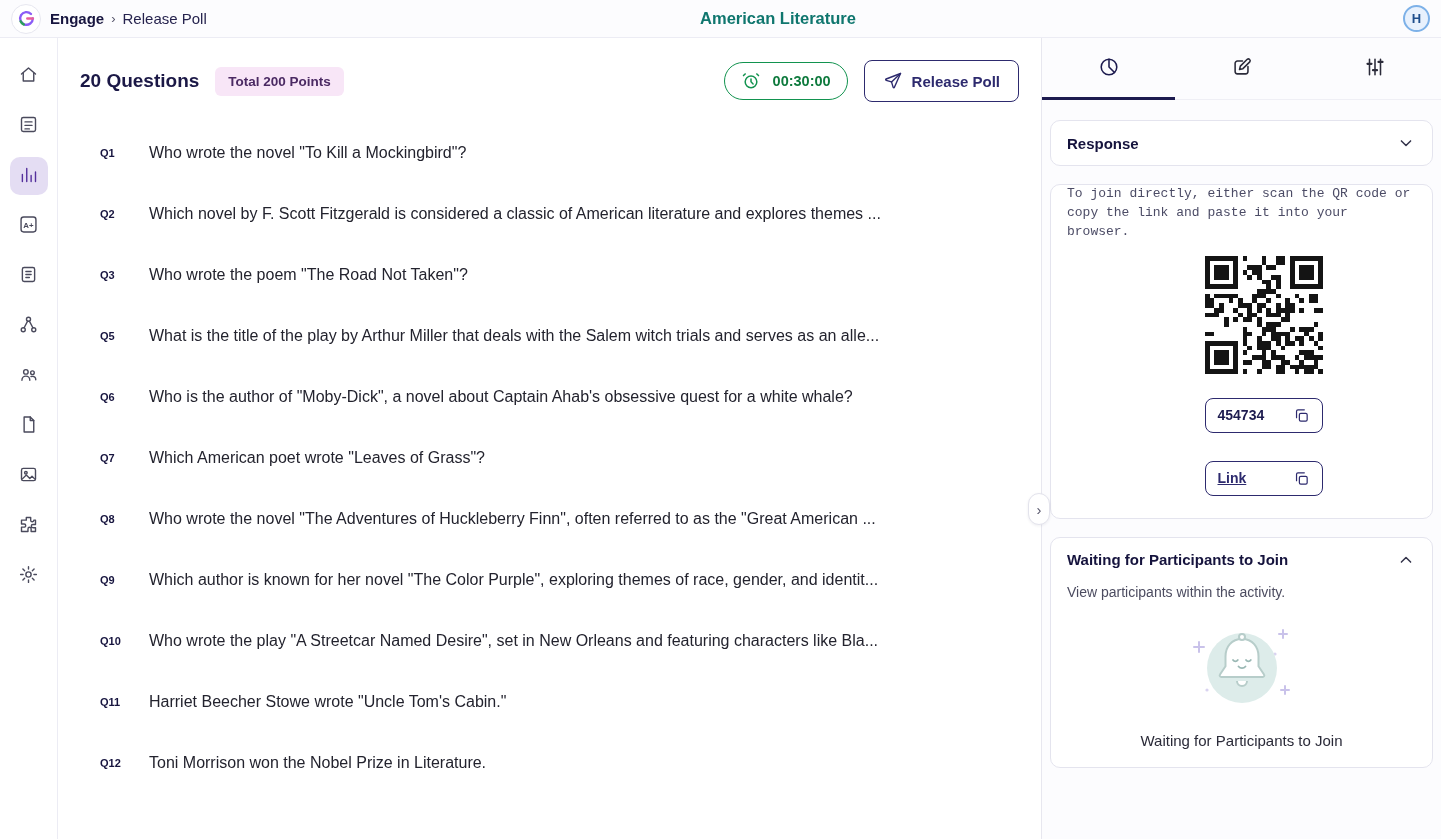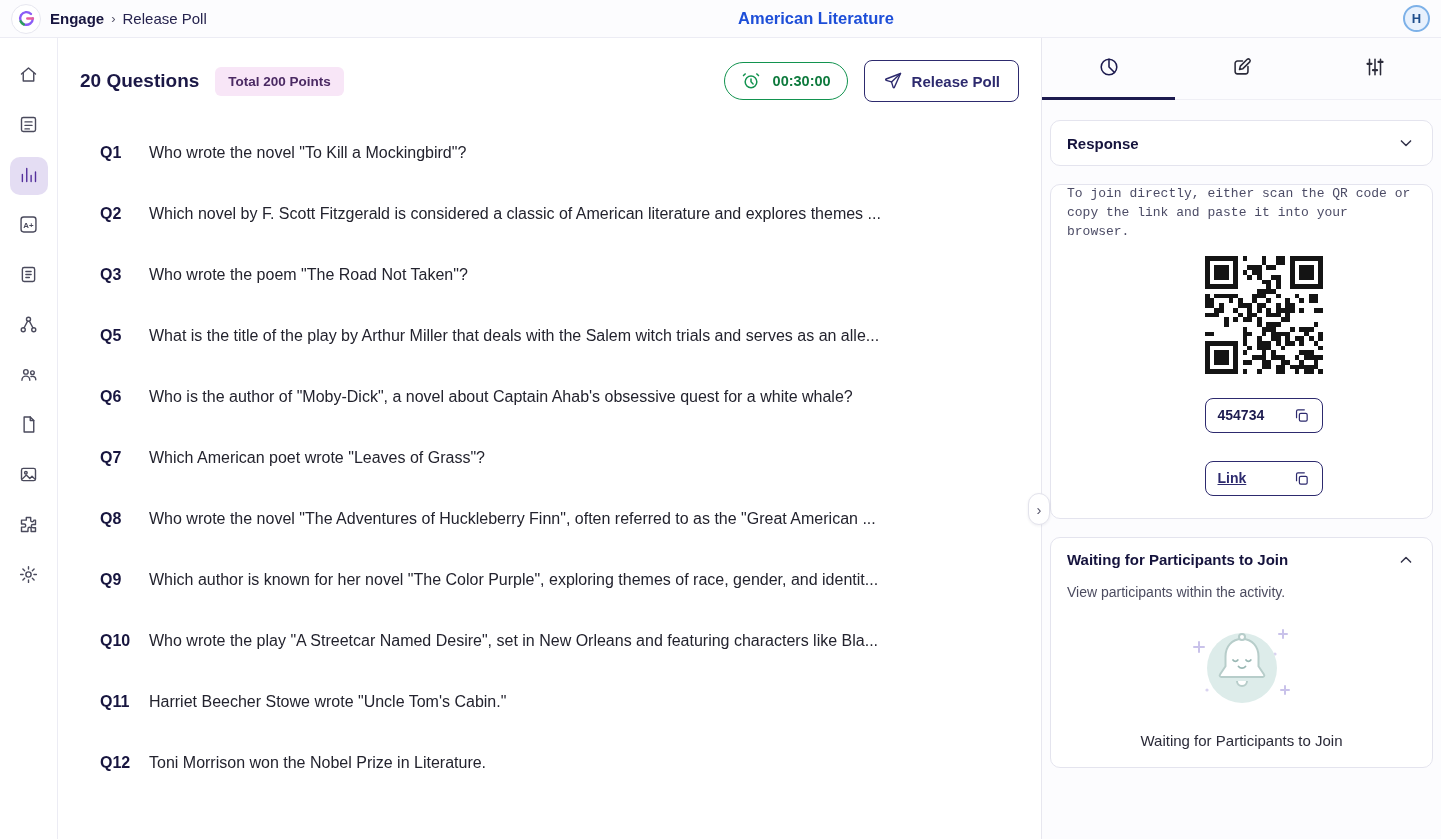--- a/index.html
+++ b/index.html
@@ -8,22 +8,22 @@
 
   
   .topbar { position:relative; height:38px; display:flex; align-items:center; gap:9px;
             padding:0 11px; background:#fcfcfe; border-bottom:1px solid #ececf4; }
   .logo { width:30px; height:30px; border-radius:50%; background:#fff; border:1px solid #e7e7f0;
           display:grid; place-items:center; cursor:pointer; }
   .breadcrumb { display:flex; align-items:center; gap:7px; font-size:15px; }
   .bc-app { color:#17153f; font-weight:600; cursor:pointer; }
   .bc-sep { color:#55546a; font-size:13px; }
   .bc-page { color:#26234e; }
-  .topbar-title { position:absolute; left:816px; transform:translateX(-50%); top:9px;
-                  font-weight:700; font-size:16.5px; color:#1d4ed8; }
+  .topbar-title { position:absolute; left:778px; transform:translateX(-50%); top:9px;
+                  font-weight:700; font-size:16.5px; color:#0f766e; }
   .avatar { margin-left:auto; width:27px; height:27px; border-radius:50%; background:#e8f1fd;
             border:2px solid #7db1e8; color:#1f4e8c; font-weight:700; font-size:13px;
             display:grid; place-items:center; cursor:pointer; }
 
   
   .page-body { position:relative; display:flex; height:801px; }
 
   .sidebar { width:58px; flex:none; border-right:1px solid #ececf4; background:#fff;
              display:flex; flex-direction:column; align-items:center; padding-top:19px; gap:12px; }
   .s-item { width:38px; height:38px; border-radius:10px; display:grid; place-items:center;
@@ -39,21 +39,21 @@
   .spacer { flex:1; }
   .timer { display:flex; align-items:center; gap:12px; border:1.5px solid #12934f; color:#0e7a3d;
            border-radius:22px; padding:8px 16px; font-size:14.5px; font-weight:600; background:#fff; cursor:pointer; }
   .timer svg { width:18px; height:18px; }
   .release-btn { display:flex; align-items:center; gap:9px; border:1.5px solid #2d2a6e; color:#2d2a6e;
                  border-radius:8px; padding:10px 18px; font-size:15px; font-weight:600; background:#fff; cursor:pointer; }
   .release-btn svg { width:18px; height:18px; }
 
   .question-list { margin-top:14px; overflow:hidden; }
   .q-row { display:flex; align-items:center; height:61px; padding-left:20px; cursor:pointer; }
-  .q-num { flex:0 0 auto; min-width:49px; font-weight:700; font-size:16px; color:#17153f; }
+  .q-num { flex:0 0 auto; min-width:49px; font-weight:700; font-size:11px; color:#17153f; }
   .q-text { font-size:16px; color:#23232e; white-space:nowrap; overflow:hidden; }
 
   
   .collapse-handle { position:absolute; left:1028px; top:455px; width:22px; height:32px;
                      border:1px solid #e3e3ec; border-radius:16px; background:#fff; color:#55546a;
                      display:grid; place-items:center; font-size:15px; cursor:pointer;
                      box-shadow:0 1px 3px rgba(30,27,75,.07); z-index:5; }
 
   
   .panel { width:400px; flex:none; border-left:1px solid #e7e7ef; background:#fcfcfe;

